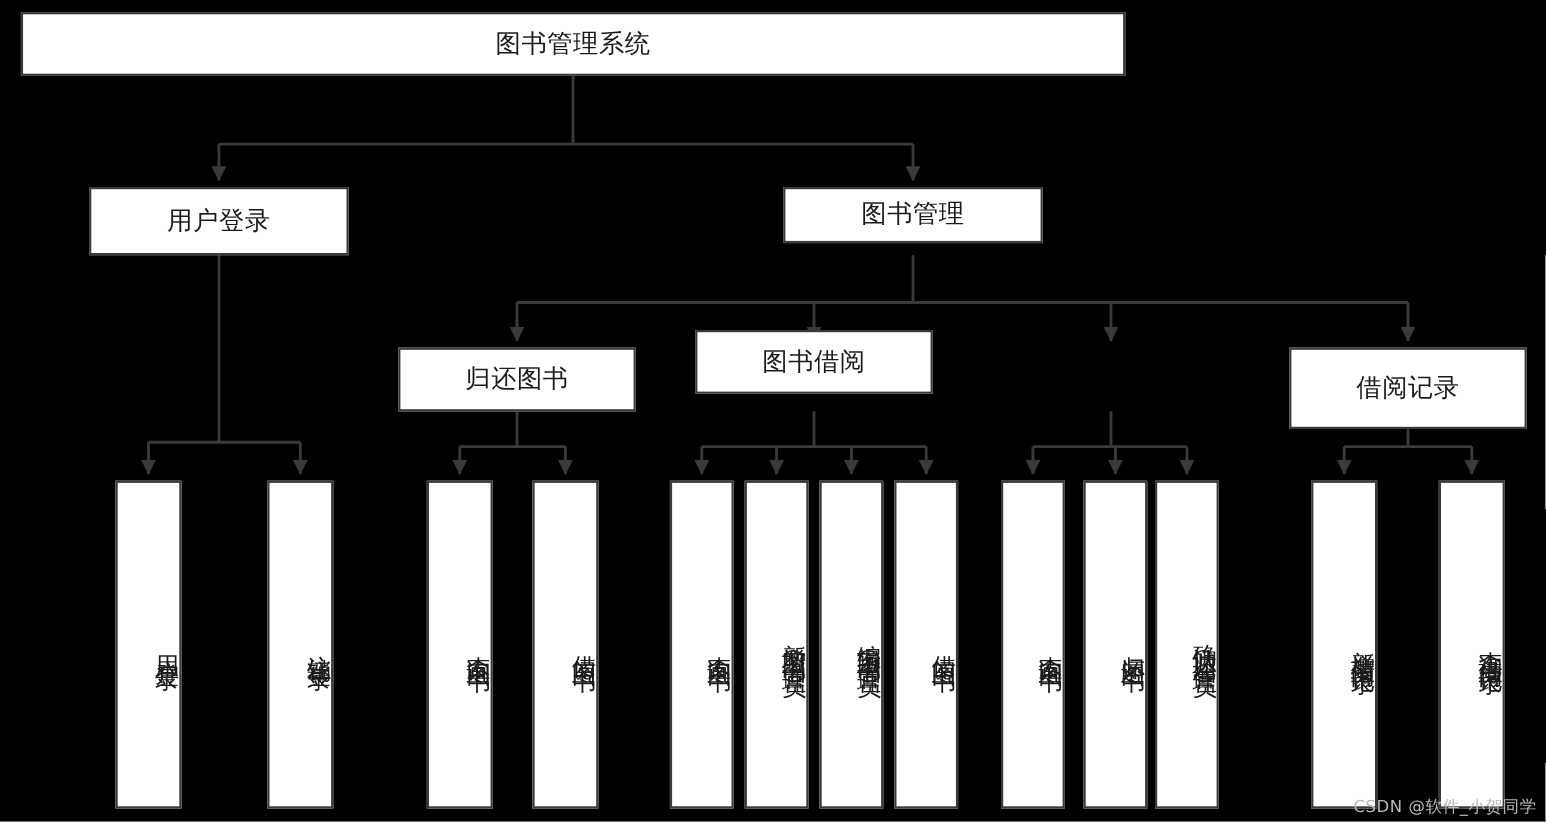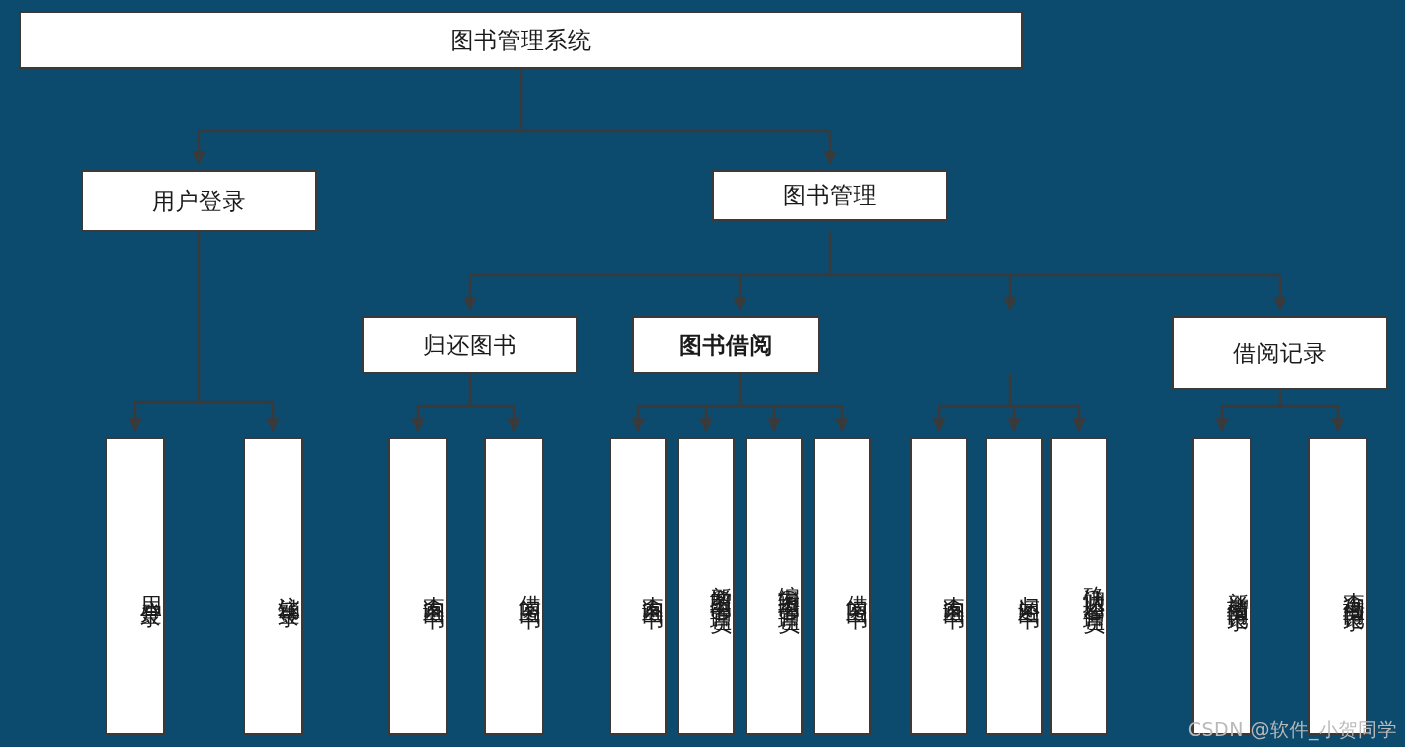--- a/index.html
+++ b/index.html
@@ -7,21 +7,21 @@
     padding: 0;
     background: #ffffff;
   }
   body {
     font-family: "DejaVu Sans", "Liberation Sans", sans-serif;
   }
   #canvas {
     position: relative;
     width: 1405px;
     height: 747px;
-    background: #0c4a6e;
+    background: #000000;
     overflow: hidden;
   }
   svg#wires {
     position: absolute;
     left: 0;
     top: 0;
     width: 1405px;
     height: 747px;
     pointer-events: none;
   }
@@ -53,21 +53,21 @@
   }
   .node.vert .vtext {
     writing-mode: vertical-rl;
     text-orientation: upright;
     white-space: nowrap;
   }
   .watermark {
     position: absolute;
     right: 8px;
     bottom: 4px;
-    font-size: 19px;
+    font-size: 15px;
     color: #b9b9b9;
     white-space: nowrap;
     letter-spacing: 0.5px;
   }
 </style>
 </head>
 <body>
 
 <div id="canvas">
 
@@ -132,21 +132,21 @@
   </div>
 
   <div class="node horiz" style="left:712px;top:170px;width:236px;height:51px;">
     <span>图书管理</span>
   </div>
 
   <div class="node horiz" style="left:362px;top:316px;width:216px;height:58px;">
     <span>归还图书</span>
   </div>
 
-  <div class="node horiz" style="left:632px;top:316px;width:188px;height:58px;font-weight:bold;">
+  <div class="node horiz" style="left:632px;top:300px;width:216px;height:58px;">
     <span>图书借阅</span>
   </div>
 
 
   <div class="node horiz" style="left:1172px;top:316px;width:216px;height:74px;">
     <span>借阅记录</span>
   </div>
 
   <div class="node vert" style="left:105px;top:437px;width:60px;height:298px;">
     <span class="vtext">用户登录</span>

